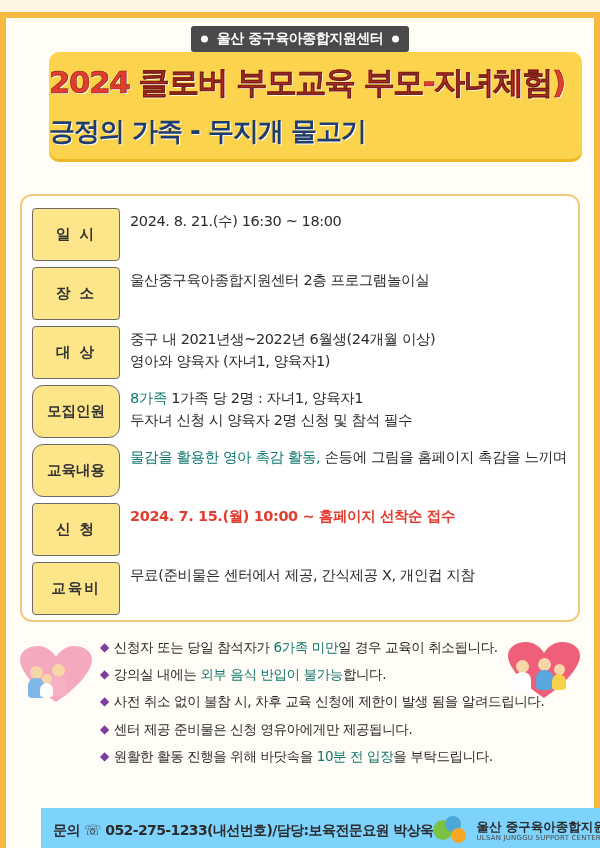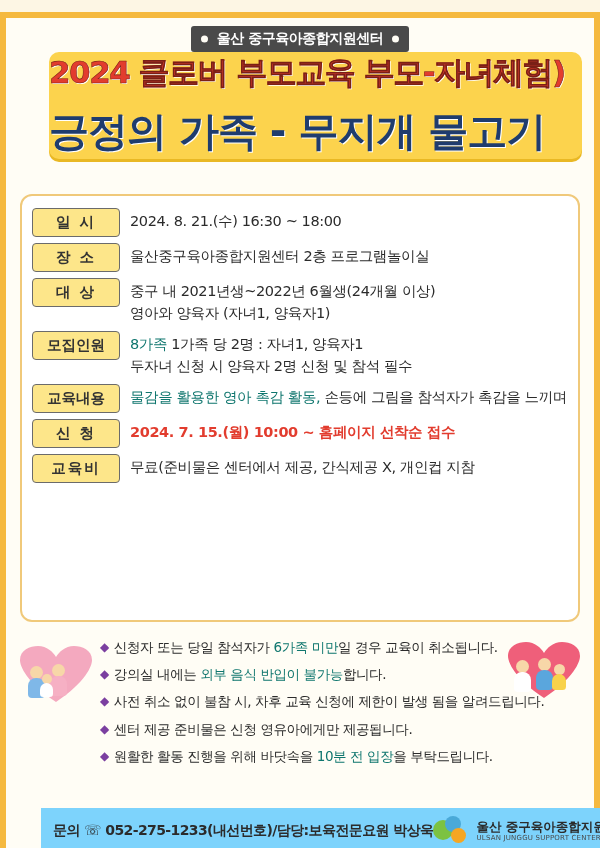--- a/index.html
+++ b/index.html
@@ -49,21 +49,21 @@
   }
   .title-main{
     font-size:31px;font-weight:bold;color:#e23c2e;
     letter-spacing:-1.5px;
     -webkit-text-stroke:0.6px #7a2016;
     text-shadow:1px 1px 0 #ffffff;
     white-space:nowrap;
   }
   .title-sub{
     margin-top:10px;
-    font-size:40px;font-weight:bold;color:#1f3c6e;
+    font-size:26px;font-weight:bold;color:#1f3c6e;
     letter-spacing:-1px;
     text-shadow:1px 1px 0 #ffffff;
     white-space:nowrap;
   }
 
   
   .card{
     position:absolute;top:176px;left:14px;right:14px;
     height:428px;
     background:#ffffff;
@@ -75,24 +75,24 @@
   .row{display:flex;align-items:flex-start;margin-bottom:6px;}
   .label{
     flex:0 0 88px;
     margin-right:10px;
     background:#fde68a;
     border:1.5px solid #6b6b6b;
     border-radius:4px;
     text-align:center;
     font-size:14.5px;font-weight:bold;color:#333;
     letter-spacing:2px;
-    padding:4px 0;
+    padding:16px 0;
     box-sizing:border-box;
   }
-  .label.tight{letter-spacing:0px;}
+  .label.tight{letter-spacing:0px;border-radius:11px;}
   .vals{flex:1;padding-top:2px;}
   .line{
     font-size:14.5px;color:#2b2b2b;
     line-height:1.55;
     letter-spacing:-0.4px;
     white-space:nowrap;
   }
   .or{color:#0f766e;font-weight:normal;}
   .rd{color:#e23c2e;font-weight:bold;}
 
@@ -188,21 +188,21 @@
         <div class="row">
           <div class="label tight">모집인원</div>
           <div class="vals">
             <div class="line"><span class="or">8가족</span><span> 1가족 당 2명 : 자녀1, 양육자1</span></div>
             <div class="line"><span>두자녀 신청 시 양육자 2명 신청 및 참석 필수</span></div>
           </div>
         </div>
         <div class="row">
           <div class="label tight">교육내용</div>
           <div class="vals">
-            <div class="line"><span class="or">물감을 활용한 영아 촉감 활동,</span><span> 손등에 그림을 참석자가 촉감을 느끼며</span></div>
+            <div class="line"><span class="or">물감을 활용한 영아 촉감 활동,</span><span> 손등에 그림을 홈페이지 촉감을 느끼며</span></div>
           </div>
         </div>
         <div class="row">
           <div class="label">신 청</div>
           <div class="vals">
             <div class="line"><span class="rd">2024. 7. 15.(월) 10:00 ~ 홈페이지 선착순 접수</span></div>
           </div>
         </div>
         <div class="row">
           <div class="label">교육비</div>

